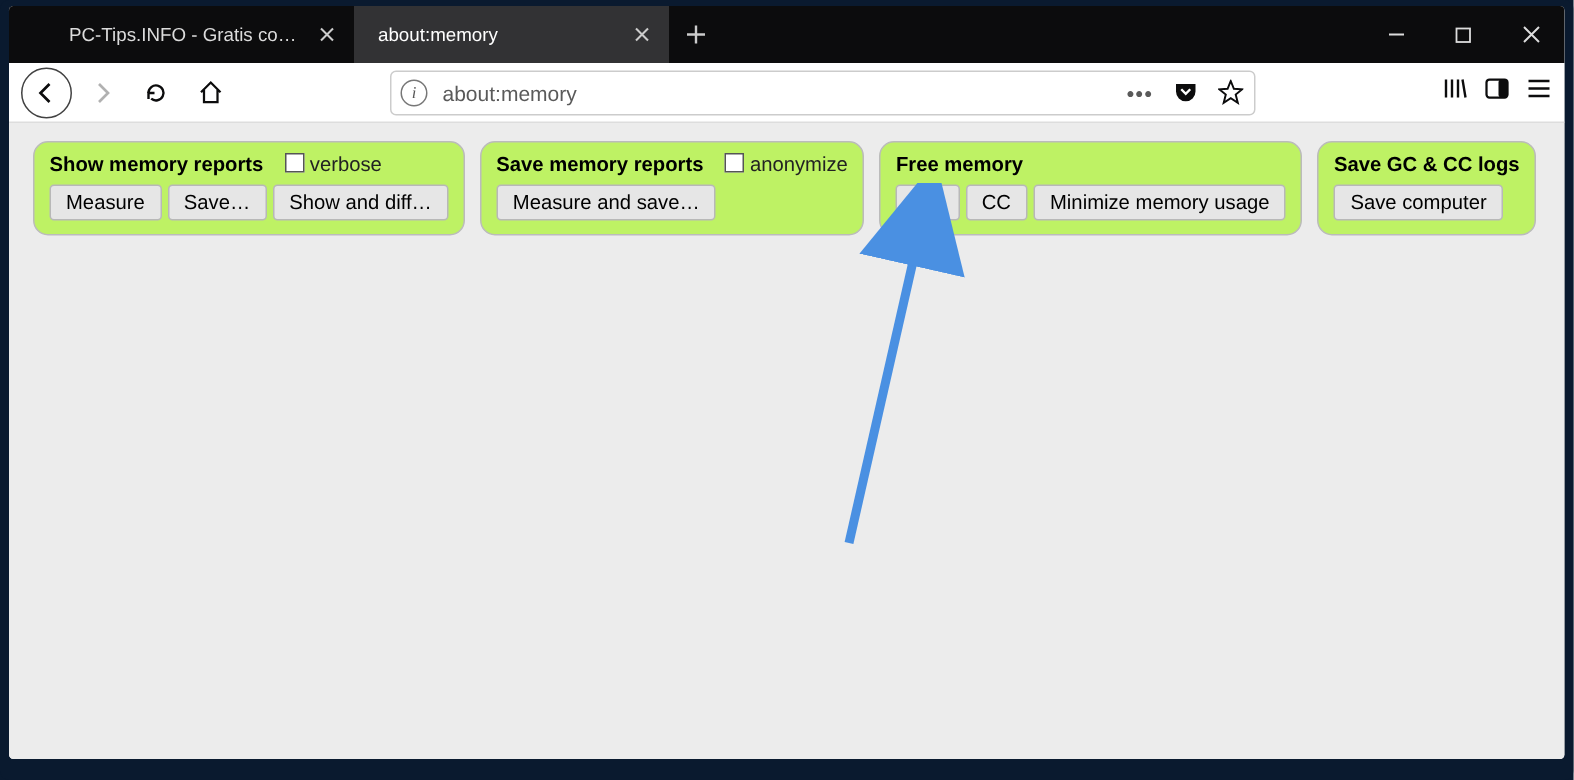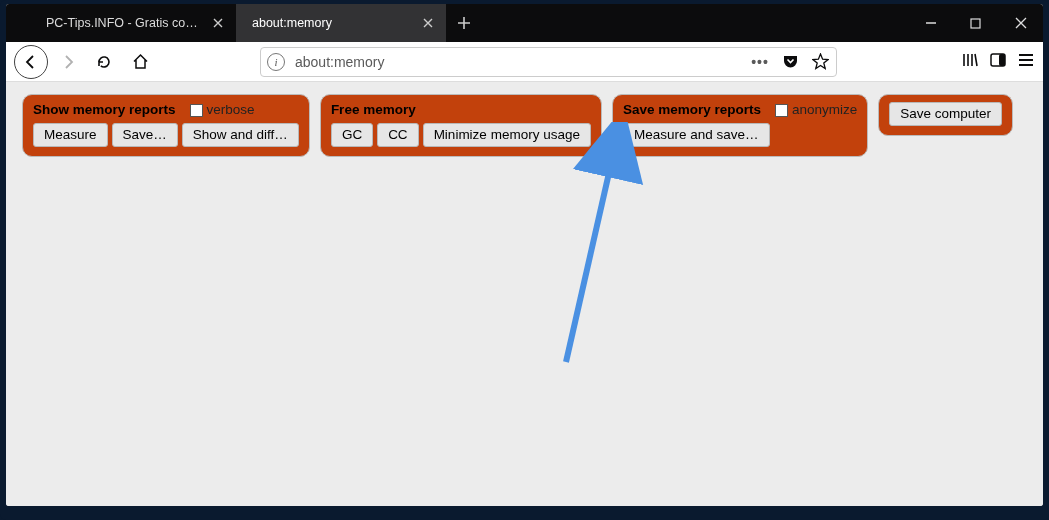--- a/index.html
+++ b/index.html
@@ -150,38 +150,38 @@
   .content {
     flex:1;
     background: #ececec;
     padding: 12px 16px;
     display:flex;
     align-items:flex-start;
     gap:10px;
     position: relative;
   }
   .panel {
-    background: #c2410c;
+    background: #bef264;
     border: 1px solid #bbb;
     border-radius: 10px;
     padding: 7px 10px 9px 10px;
     display:flex;
     flex-direction:column;
     gap:6px;
   }
   .panel-header {
     display:flex;
     align-items:center;
     gap:14px;
     font-size: 13.5px;
   }
   .panel-header .title { font-weight: 700; color:#000; }
   .chk {
     display:flex;
-    align-items:flex-end;
+    align-items:flex-start;
     gap:4px;
     color:#222;
     font-size:13.5px;
   }
   .chk .box {
     width:13px; height:13px;
     border:1px solid #555;
     background:#fff;
   }
   .btn-row {
@@ -334,43 +334,46 @@
       </div>
       <div class="btn-row">
         <span class="btn">Measure</span>
         <span class="btn">Save…</span>
         <span class="btn">Show and diff…</span>
       </div>
     </div>
 
     <div class="panel">
       <div class="panel-header">
-        <span class="title">Free memory</span>
-      </div>
-      <div class="btn-row">
-        <span class="btn">GC</span>
-        <span class="btn">CC</span>
-        <span class="btn">Minimize memory usage</span>
-      </div>
-    </div>
-
-    <div class="panel">
-      <div class="panel-header">
         <span class="title">Save memory reports</span>
         <label class="chk">
           <span class="box"></span>
           <span>anonymize</span>
         </label>
       </div>
       <div class="btn-row">
         <span class="btn">Measure and save…</span>
       </div>
     </div>
 
     <div class="panel">
+      <div class="panel-header">
+        <span class="title">Free memory</span>
+      </div>
+      <div class="btn-row">
+        <span class="btn">GC</span>
+        <span class="btn">CC</span>
+        <span class="btn">Minimize memory usage</span>
+      </div>
+    </div>
+
+    <div class="panel">
+      <div class="panel-header">
+        <span class="title">Save GC &amp; CC logs</span>
+      </div>
       <div class="btn-row">
         <span class="btn">Save computer</span>
       </div>
     </div>
 
     <svg class="arrow-svg" viewBox="0 0 150 260">
       <defs>
         <marker id="ah" markerWidth="14" markerHeight="14" refX="6" refY="6" orient="auto">
           <path d="M0 0 L12 6 L0 12 Z" fill="#4a90e2"></path>
         </marker>

